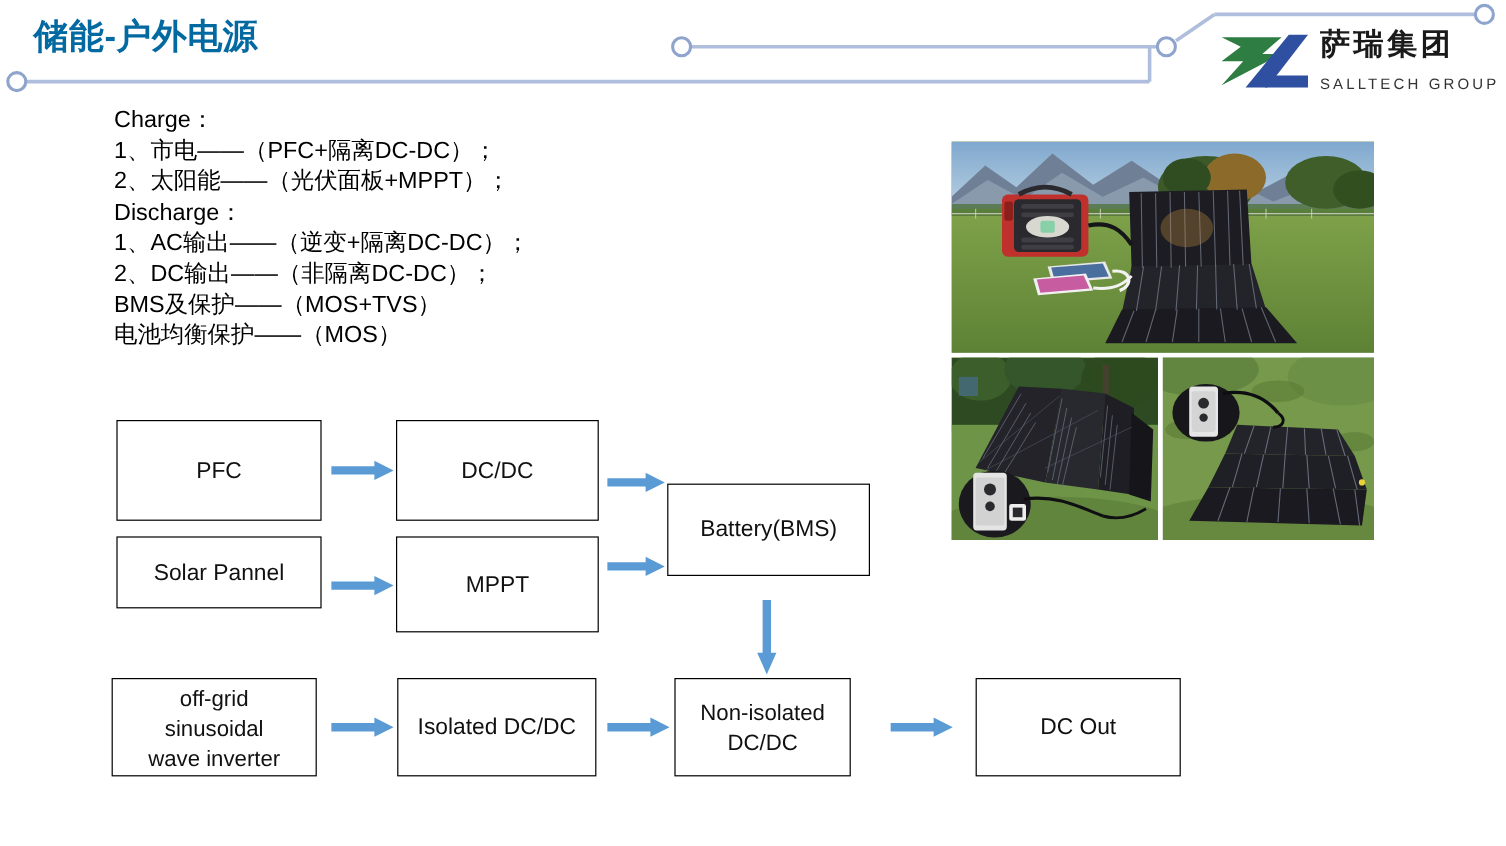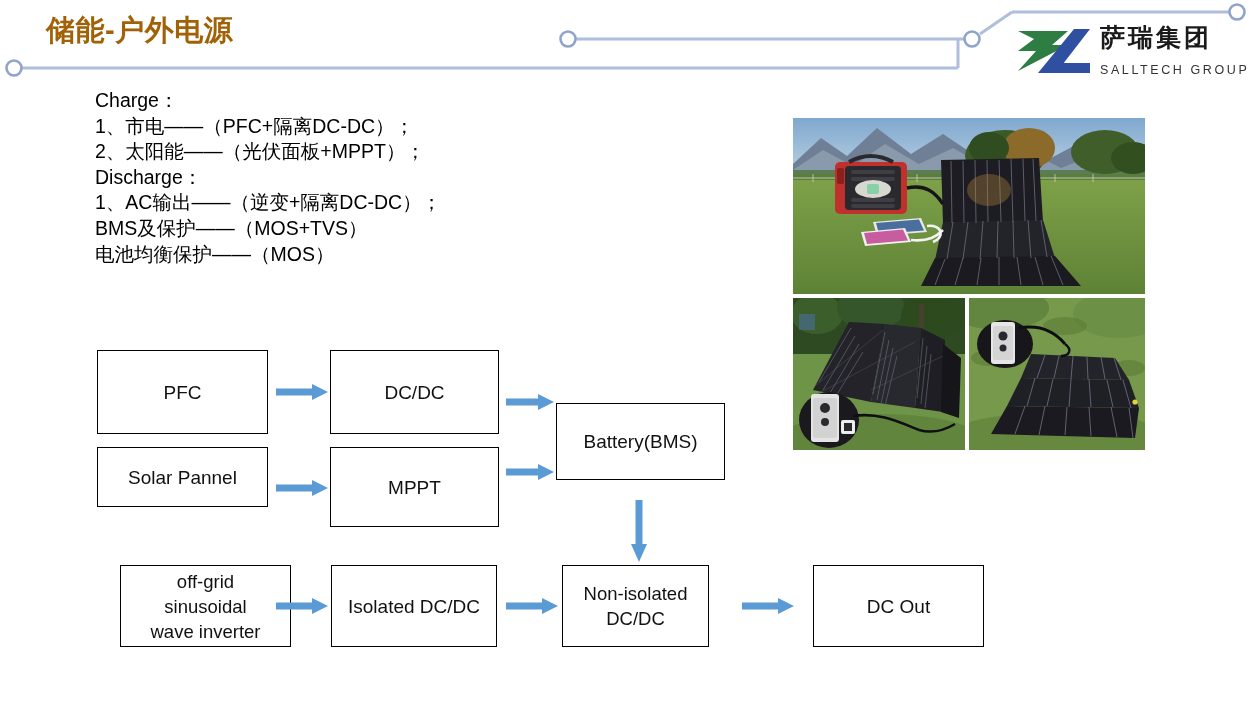--- a/index.html
+++ b/index.html
@@ -8,22 +8,22 @@
     background:#ffffff;
     font-family:"Liberation Sans","DejaVu Sans",sans-serif;
     overflow:hidden;
     position:relative;
   }
   #slide{position:absolute;inset:0;width:1255px;height:705px;}
 
   
   .header-deco{position:absolute;left:0;top:0;width:1255px;height:90px;pointer-events:none;}
   .slide-title{
-    position:absolute;left:46px;top:11px;
-    font-size:29px;font-weight:bold;color:#a16207;
+    position:absolute;left:28px;top:11px;
+    font-size:29px;font-weight:bold;color:#0369a1;
     letter-spacing:0.5px;white-space:nowrap;
   }
 
   
   .logo-wrap{position:absolute;left:1016px;top:22px;width:232px;height:58px;display:flex;align-items:center;}
   .logo-mark{width:78px;height:52px;flex:0 0 auto;}
   .logo-text{margin-left:6px;display:flex;flex-direction:column;justify-content:center;height:52px;}
   .logo-cn{font-size:25px;font-weight:bold;color:#1a1a1a;letter-spacing:3px;line-height:1.05;white-space:nowrap;}
   .logo-en{font-size:12.5px;color:#333;letter-spacing:2.6px;line-height:1.2;margin-top:13px;white-space:nowrap;}
 
@@ -81,20 +81,21 @@
       <div class="logo-en">SALLTECH GROUP</div>
     </div>
   </div>
 
   <div class="text-block">
     <div class="text-line">Charge：</div>
     <div class="text-line">1、市电——（PFC+隔离DC-DC）；</div>
     <div class="text-line">2、太阳能——（光伏面板+MPPT）；</div>
     <div class="text-line">Discharge：</div>
     <div class="text-line">1、AC输出——（逆变+隔离DC-DC）；</div>
+    <div class="text-line">2、DC输出——（非隔离DC-DC）；</div>
     <div class="text-line">BMS及保护——（MOS+TVS）</div>
     <div class="text-line">电池均衡保护——（MOS）</div>
   </div>
 
   <div class="collage">
 
     <div class="photo ph-top">
       <svg viewBox="0 0 352 176" preserveAspectRatio="none">
         <defs>
           <linearGradient id="sky1" x1="0" y1="0" x2="0" y2="1">
@@ -296,21 +297,21 @@
     </div>
 
     <div class="fbox" style="left:97px;top:447px;width:171px;height:60px;">
       <span>Solar Pannel</span>
     </div>
 
     <div class="fbox" style="left:330px;top:447px;width:169px;height:80px;">
       <span>MPPT</span>
     </div>
 
-    <div class="fbox multi" style="left:93px;top:565px;width:171px;height:82px;margin-left:27px;">
+    <div class="fbox multi" style="left:93px;top:565px;width:171px;height:82px;">
       <span class="ml">off-grid<br>sinusoidal<br>wave inverter</span>
     </div>
 
     <div class="fbox" style="left:331px;top:565px;width:166px;height:82px;">
       <span>Isolated DC/DC</span>
     </div>
 
     <div class="fbox multi" style="left:562px;top:565px;width:147px;height:82px;">
       <span class="ml">Non-isolated<br>DC/DC</span>
     </div>

